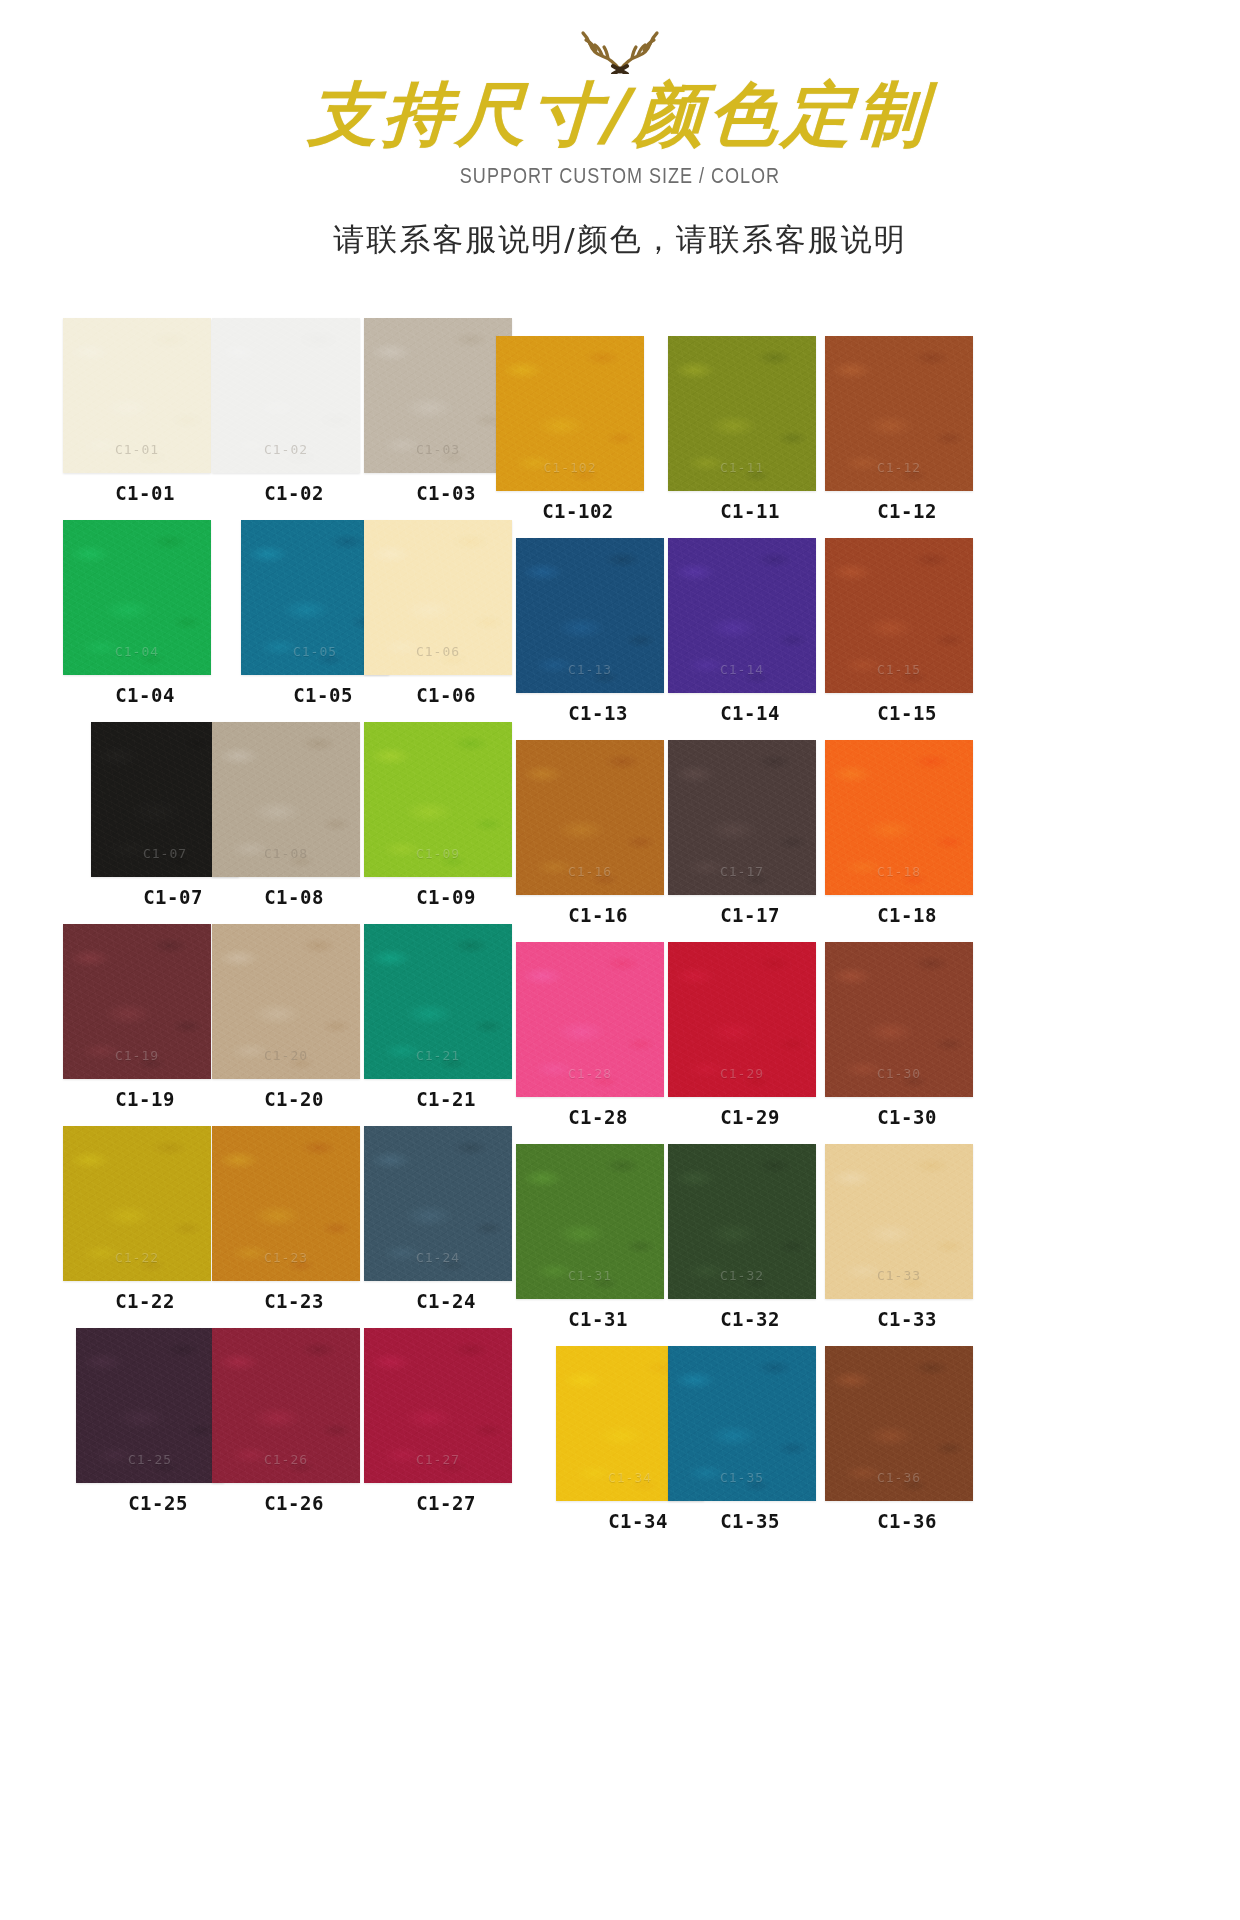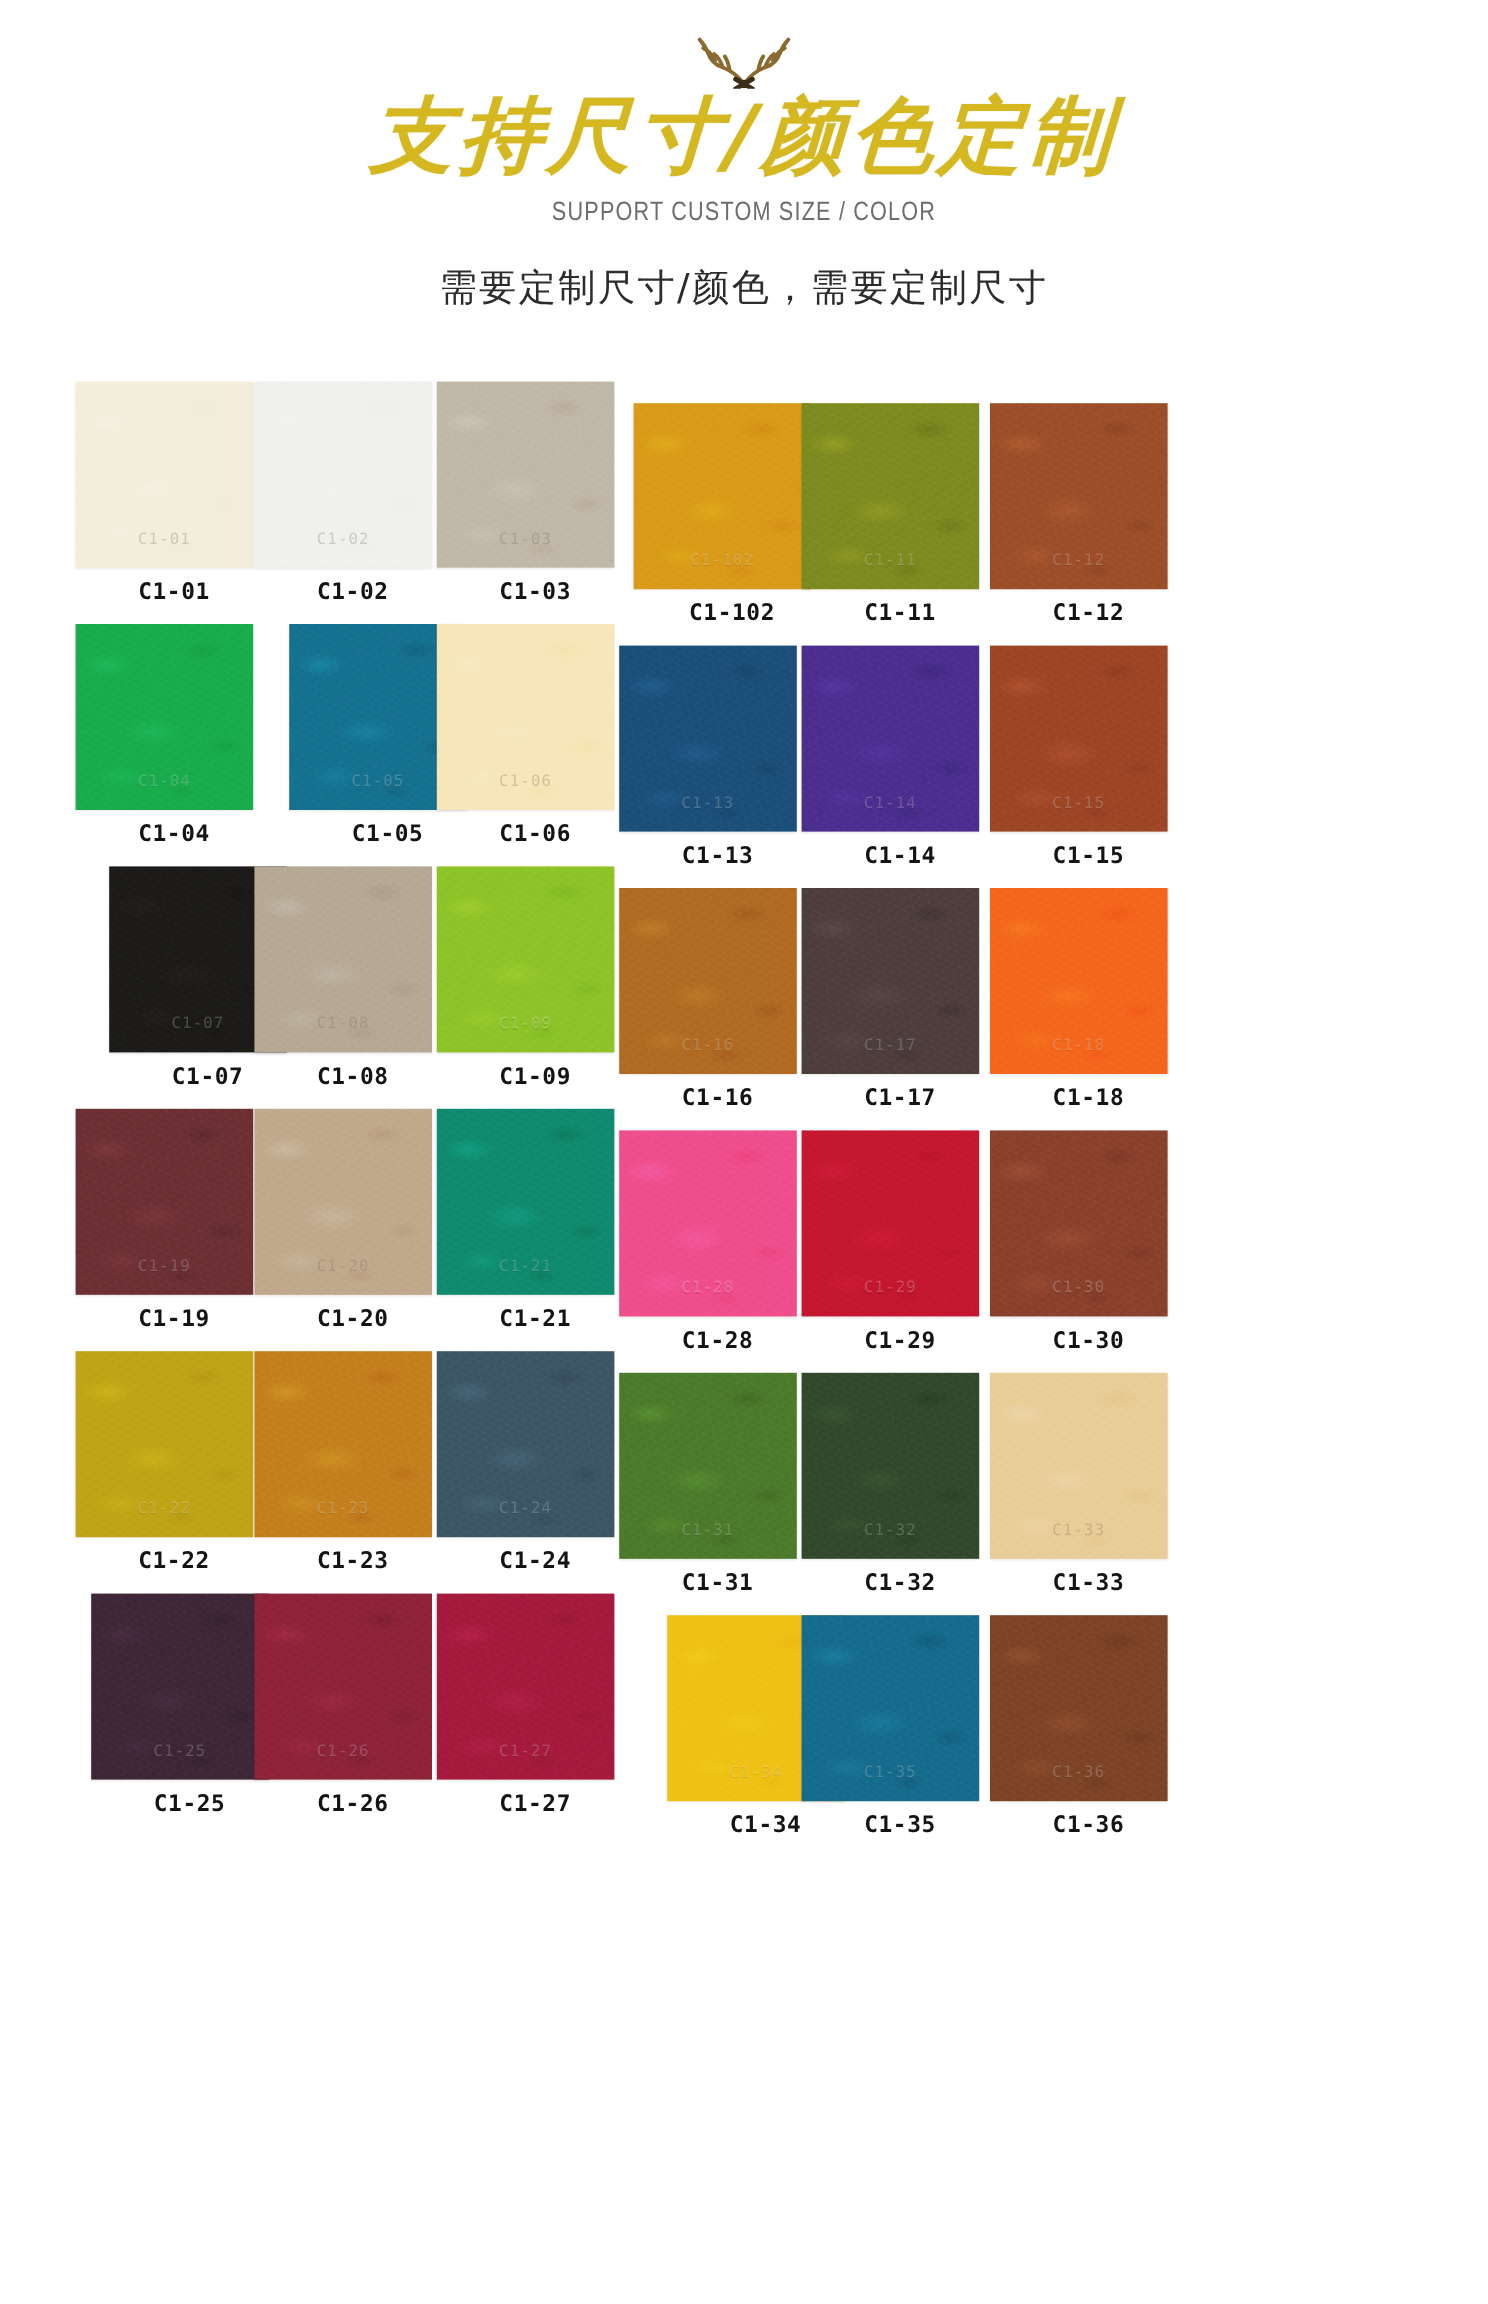--- a/index.html
+++ b/index.html
@@ -112,21 +112,21 @@
         <path d="M94 24 C97 19 100 16 104 14"></path>
         <path d="M88 29 C90 24 92 21 95 19"></path>
         <path d="M82 32 C83 27 84 24 86 21"></path>
       </g>
       <path d="M63 40 L77 48 M77 40 L63 48" stroke="#3b2a16" stroke-width="4" stroke-linecap="round"></path>
       <circle cx="70" cy="44" r="3.6" fill="#3b2a16"></circle>
     </svg>
 
     <div class="title-cn">支持尺寸/颜色定制</div>
     <div class="title-en">SUPPORT CUSTOM SIZE / COLOR</div>
-    <div class="subtitle-cn">需要定制尺寸/颜色，需要定制尺寸</div>
+    <div class="subtitle-cn">请联系客服说明/颜色，请联系客服说明</div>
   </div>
 
   <div class="grid" id="grid" style="height: 1212px;">
       <div class="row" style="position: absolute; top: 0px; left: 0px; width: 1240px;">
         <div class="cell" style="left: 63px; top: 0px;">
           <div class="chip light" style="background: rgb(243, 238, 219);">
             <div class="tex" style="background-image: radial-gradient(30px 14px at 18% 22%, rgba(255, 255, 255, 0.3), transparent 70%), radial-gradient(26px 12px at 72% 14%, rgba(0, 0, 0, 0.22), transparent 70%), radial-gradient(34px 16px at 44% 58%, rgba(255, 255, 255, 0.24), transparent 72%), radial-gradient(22px 11px at 84% 66%, rgba(0, 0, 0, 0.2), transparent 70%), radial-gradient(28px 13px at 26% 82%, rgba(255, 255, 255, 0.2), transparent 72%), radial-gradient(20px 10px at 60% 90%, rgba(0, 0, 0, 0.18), transparent 70%);"></div>
             <div class="tex2" style="background-image: repeating-linear-gradient(28deg, rgba(255, 255, 255, 0.1) 0px, rgba(255, 255, 255, 0.1) 1px, transparent 1px, transparent 5px), repeating-linear-gradient(-36deg, rgba(0, 0, 0, 0.09) 0px, rgba(0, 0, 0, 0.09) 1px, transparent 1px, transparent 6px), repeating-linear-gradient(78deg, rgba(255, 255, 255, 0.07) 0px, rgba(255, 255, 255, 0.07) 1px, transparent 1px, transparent 7px);"></div>
             <div class="ghost">C1-01</div>
           </div>
@@ -141,21 +141,21 @@
           <div class="label">C1-02</div>
         </div>
         <div class="cell" style="left: 364px; top: 0px;">
           <div class="chip light" style="background: rgb(193, 183, 168);">
             <div class="tex" style="background-image: radial-gradient(30px 14px at 18% 22%, rgba(255, 255, 255, 0.3), transparent 70%), radial-gradient(26px 12px at 72% 14%, rgba(0, 0, 0, 0.22), transparent 70%), radial-gradient(34px 16px at 44% 58%, rgba(255, 255, 255, 0.24), transparent 72%), radial-gradient(22px 11px at 84% 66%, rgba(0, 0, 0, 0.2), transparent 70%), radial-gradient(28px 13px at 26% 82%, rgba(255, 255, 255, 0.2), transparent 72%), radial-gradient(20px 10px at 60% 90%, rgba(0, 0, 0, 0.18), transparent 70%);"></div>
             <div class="tex2" style="background-image: repeating-linear-gradient(28deg, rgba(255, 255, 255, 0.1) 0px, rgba(255, 255, 255, 0.1) 1px, transparent 1px, transparent 5px), repeating-linear-gradient(-36deg, rgba(0, 0, 0, 0.09) 0px, rgba(0, 0, 0, 0.09) 1px, transparent 1px, transparent 6px), repeating-linear-gradient(78deg, rgba(255, 255, 255, 0.07) 0px, rgba(255, 255, 255, 0.07) 1px, transparent 1px, transparent 7px);"></div>
             <div class="ghost">C1-03</div>
           </div>
           <div class="label">C1-03</div>
         </div>
-        <div class="cell" style="left: 528px; top: 18px;">
+        <div class="cell" style="left: 496px; top: 18px;">
           <div class="chip" style="background: rgb(217, 154, 23);">
             <div class="tex" style="background-image: radial-gradient(30px 14px at 18% 22%, rgba(255, 255, 255, 0.3), transparent 70%), radial-gradient(26px 12px at 72% 14%, rgba(0, 0, 0, 0.22), transparent 70%), radial-gradient(34px 16px at 44% 58%, rgba(255, 255, 255, 0.24), transparent 72%), radial-gradient(22px 11px at 84% 66%, rgba(0, 0, 0, 0.2), transparent 70%), radial-gradient(28px 13px at 26% 82%, rgba(255, 255, 255, 0.2), transparent 72%), radial-gradient(20px 10px at 60% 90%, rgba(0, 0, 0, 0.18), transparent 70%);"></div>
             <div class="tex2" style="background-image: repeating-linear-gradient(28deg, rgba(255, 255, 255, 0.1) 0px, rgba(255, 255, 255, 0.1) 1px, transparent 1px, transparent 5px), repeating-linear-gradient(-36deg, rgba(0, 0, 0, 0.09) 0px, rgba(0, 0, 0, 0.09) 1px, transparent 1px, transparent 6px), repeating-linear-gradient(78deg, rgba(255, 255, 255, 0.07) 0px, rgba(255, 255, 255, 0.07) 1px, transparent 1px, transparent 7px);"></div>
             <div class="ghost">C1-102</div>
           </div>
           <div class="label">C1-102</div>
         </div>
         <div class="cell" style="left: 668px; top: 18px;">
           <div class="chip" style="background: rgb(125, 138, 31);">
             <div class="tex" style="background-image: radial-gradient(30px 14px at 18% 22%, rgba(255, 255, 255, 0.3), transparent 70%), radial-gradient(26px 12px at 72% 14%, rgba(0, 0, 0, 0.22), transparent 70%), radial-gradient(34px 16px at 44% 58%, rgba(255, 255, 255, 0.24), transparent 72%), radial-gradient(22px 11px at 84% 66%, rgba(0, 0, 0, 0.2), transparent 70%), radial-gradient(28px 13px at 26% 82%, rgba(255, 255, 255, 0.2), transparent 72%), radial-gradient(20px 10px at 60% 90%, rgba(0, 0, 0, 0.18), transparent 70%);"></div>

